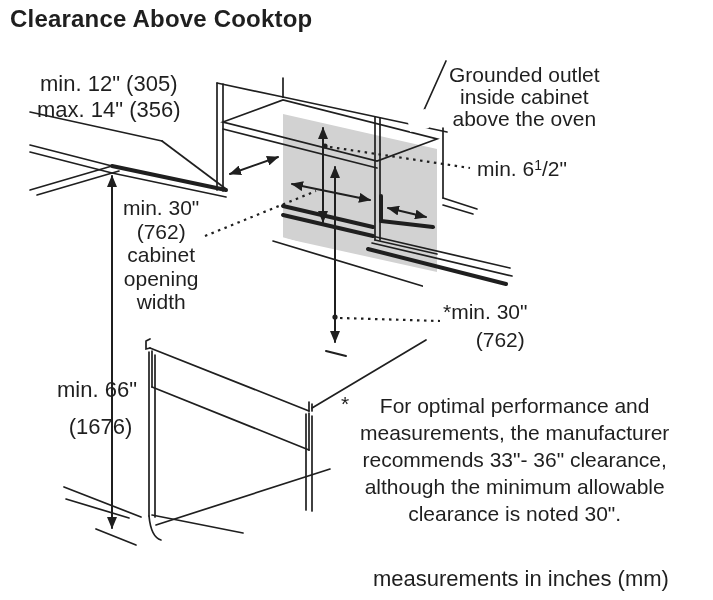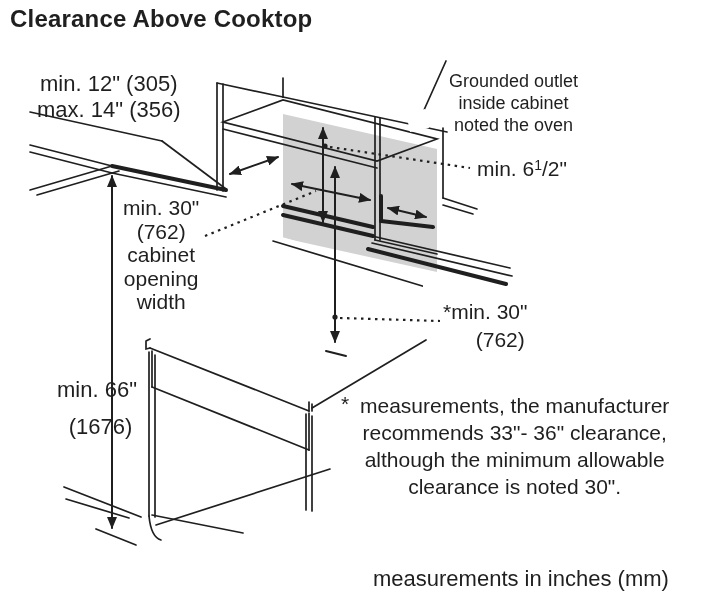--- a/index.html
+++ b/index.html
@@ -4,21 +4,21 @@
 <style>
   html,body{margin:0;padding:0;background:#ffffff;}
   #screenshot{
     position:relative;width:713px;height:600px;background:#ffffff;
     font-family:Liberation Sans, sans-serif;color:#1f1f1f;overflow:hidden;text-align:center;
   }
   #diagram-svg{position:absolute;left:0;top:0;width:713px;height:600px;}
   .lbl{position:absolute;white-space:nowrap;color:#1f1f1f;}
   #page-title{left:10px;top:5px;font-size:24px;font-weight:bold;letter-spacing:0.2px;}
   #lbl-cabinet-depth{left:37px;top:71px;font-size:22px;line-height:26px;}
-  #lbl-outlet-note{left:449px;top:70px;font-size:18px;line-height:22px;}
+  #lbl-outlet-note{left:449px;top:64px;font-size:21px;line-height:22px;}
   #lbl-outlet-clearance{left:477px;top:152px;font-size:21px;line-height:26px;}
   #lbl-outlet-clearance sup{font-size:14px;vertical-align:6px;}
   #lbl-outlet-clearance .mm{padding-left:26px;}
   #lbl-opening-width{left:123px;top:196px;font-size:21px;line-height:23.5px;}
   #lbl-cooktop-clearance{left:443px;top:298px;font-size:21px;line-height:28px;}
   #lbl-cooktop-clearance .mm{padding-left:30px;}
   #lbl-floor-clearance{left:57px;top:377px;font-size:22px;line-height:25px;}
   #lbl-floor-clearance .mm{padding-left:7px;margin-top:12px;}
   #footnote-marker{left:341px;top:392px;font-size:21px;}
   #footnote-lines{left:360px;top:392px;font-size:21px;line-height:27px;white-space:nowrap;}
@@ -153,21 +153,21 @@
   <div class="lbl" id="page-title">Clearance Above Cooktop</div>
 
   <div class="lbl" id="lbl-cabinet-depth">
     <div>min. 12" (305)</div>
     <div>max. 14" (356)</div>
   </div>
 
   <div class="lbl" id="lbl-outlet-note">
     <div>Grounded outlet</div>
     <div>inside cabinet</div>
-    <div>noted the oven</div>
+    <div>above the oven</div>
   </div>
 
   <div class="lbl" id="lbl-outlet-clearance">
     <div><span>min. 6</span><sup>1</sup><span>/2"</span></div>
   </div>
 
   <div class="lbl" id="lbl-opening-width">
     <div>min. 30"</div>
     <div>(762)</div>
     <div>cabinet</div>
@@ -180,20 +180,21 @@
     <div class="mm">(762)</div>
   </div>
 
   <div class="lbl" id="lbl-floor-clearance">
     <div>min. 66"</div>
     <div class="mm">(1676)</div>
   </div>
 
   <div class="lbl" id="footnote-marker">*</div>
   <div class="lbl" id="footnote-lines">
+    <div>For optimal performance and</div>
     <div>measurements, the manufacturer</div>
     <div>recommends 33"- 36" clearance,</div>
     <div>although the minimum allowable</div>
     <div>clearance is noted 30".</div>
   </div>
 
   <div class="lbl" id="footer-note">measurements in inches (mm)</div>
 
 </div>
 

